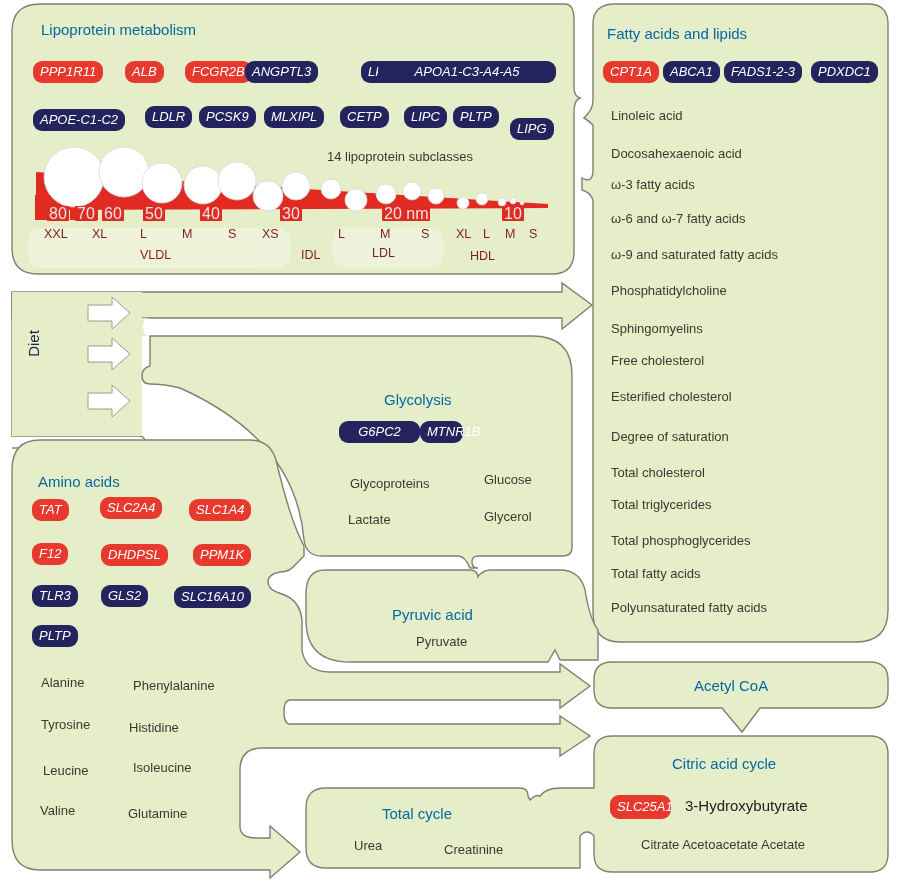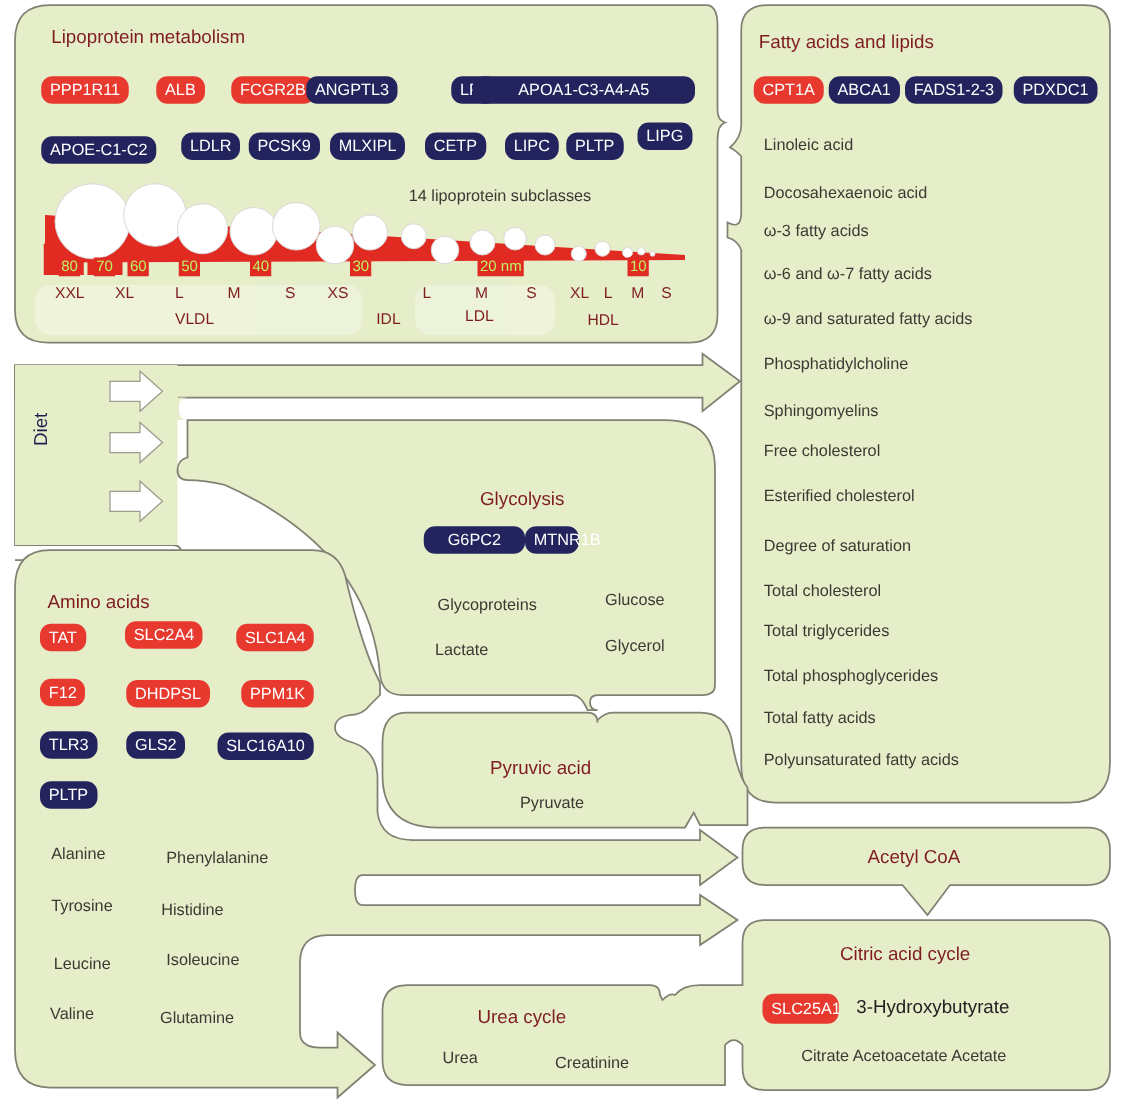--- a/index.html
+++ b/index.html
@@ -1,24 +1,24 @@
 <!DOCTYPE html>
 <html><head>
 <meta charset="utf-8">
 <style>
   html,body{margin:0;padding:0;background:#ffffff;}
   body{width:900px;height:881px;position:relative;overflow:hidden;font-family:"Liberation Sans",sans-serif;}
   svg.bg{position:absolute;left:0;top:0;}
   .abs{position:absolute;white-space:nowrap;}
-  .title{color:#7f1d1d;font-size:15px;text-align:right;}
+  .title{color:#0369a1;font-size:15px;text-align:right;}
   .item{color:#3b3a32;font-size:13px;}
-  .gene{position:absolute;height:22px;line-height:22px;border-radius:9px;color:#ffffff;font-size:13px;padding:0 7px;white-space:nowrap;text-align:center;box-sizing:border-box;}
+  .gene{position:absolute;height:22px;line-height:22px;border-radius:9px;color:#ffffff;font-style:italic;font-size:13px;padding:0 7px;white-space:nowrap;text-align:center;box-sizing:border-box;}
   .gene.up{background:#e8392f;}
   .gene.down{background:#23235e;}
-  .lpval{position:absolute;background:#e02a22;color:#bef264;font-size:12px;padding:0 2px;line-height:15px;height:15px;}
+  .lpval{position:absolute;background:#e02a22;color:#e5e5e5;font-size:16px;padding:0 2px;line-height:15px;height:15px;}
   .lplabel{position:absolute;color:#7f1d1d;font-size:12.5px;}
   .diet{position:absolute;left:20px;top:335px;transform:rotate(-90deg);color:#1d1e4c;font-size:15px;}
 </style>
 </head>
 <body>
 
 <svg class="bg" width="900" height="881" viewBox="0 0 900 881">
   <g fill="#e5edc9" stroke="#7f8272" stroke-width="1.4">
 
     <path d="M40,4 H565 Q574,4 574,20 V88 Q574,96 580,98 Q574,100 574,112 V252 Q574,274 552,274 H38 Q12,274 12,248 V32 Q12,4 40,4 Z"></path>
@@ -91,21 +91,21 @@
 <div class="gene down" style="left:327px;top:61px;margin-left:34px;">LPL</div>
 <div class="gene down" style="left:378px;top:61px;width:178px;">APOA1-C3-A4-A5</div>
 
 <div class="gene down" style="left:33px;top:109px;">APOE-C1-C2</div>
 <div class="gene down" style="left:145px;top:106px;">LDLR</div>
 <div class="gene down" style="left:199px;top:106px;">PCSK9</div>
 <div class="gene down" style="left:264px;top:106px;">MLXIPL</div>
 <div class="gene down" style="left:340px;top:106px;">CETP</div>
 <div class="gene down" style="left:404px;top:106px;">LIPC</div>
 <div class="gene down" style="left:453px;top:106px;">PLTP</div>
-<div class="gene down" style="left:510px;top:98px;">LIPG</div>
+<div class="gene down" style="left:510px;top:118px;">LIPG</div>
 
 <div class="lpval" style="left:47px;top:206px;">80</div>
 <div class="lpval" style="left:75px;top:206px;">70</div>
 <div class="lpval" style="left:102px;top:206px;">60</div>
 <div class="lpval" style="left:143px;top:206px;">50</div>
 <div class="lpval" style="left:200px;top:206px;">40</div>
 <div class="lpval" style="left:280px;top:206px;">30</div>
 <div class="lpval" style="left:382px;top:206px;">20 nm</div>
 <div class="lpval" style="left:502px;top:206px;">10</div>
 
@@ -184,15 +184,15 @@
 <div class="abs title" style="left:392px;top:606px;">Pyruvic acid</div>
 <div class="abs item" style="left:416px;top:634px;">Pyruvate</div>
 
 <div class="abs title" style="left:694px;top:677px;">Acetyl CoA</div>
 
 <div class="abs title" style="left:672px;top:755px;">Citric acid cycle</div>
 <div class="gene up" style="left:610px;top:795px;width:61px;height:24px;line-height:24px;">SLC25A1</div>
 <div class="abs" style="left:685px;top:797px;font-size:15px;color:#222;">3-Hydroxybutyrate</div>
 <div class="abs item" style="left:641px;top:837px;">Citrate Acetoacetate Acetate</div>
 
-<div class="abs title" style="left:382px;top:805px;">Urea cycle</div>
+<div class="abs title" style="left:382px;top:805px;">Total cycle</div>
 <div class="abs item" style="left:354px;top:838px;">Urea</div>
 <div class="abs item" style="left:444px;top:842px;">Creatinine</div>
 
 </body></html>

